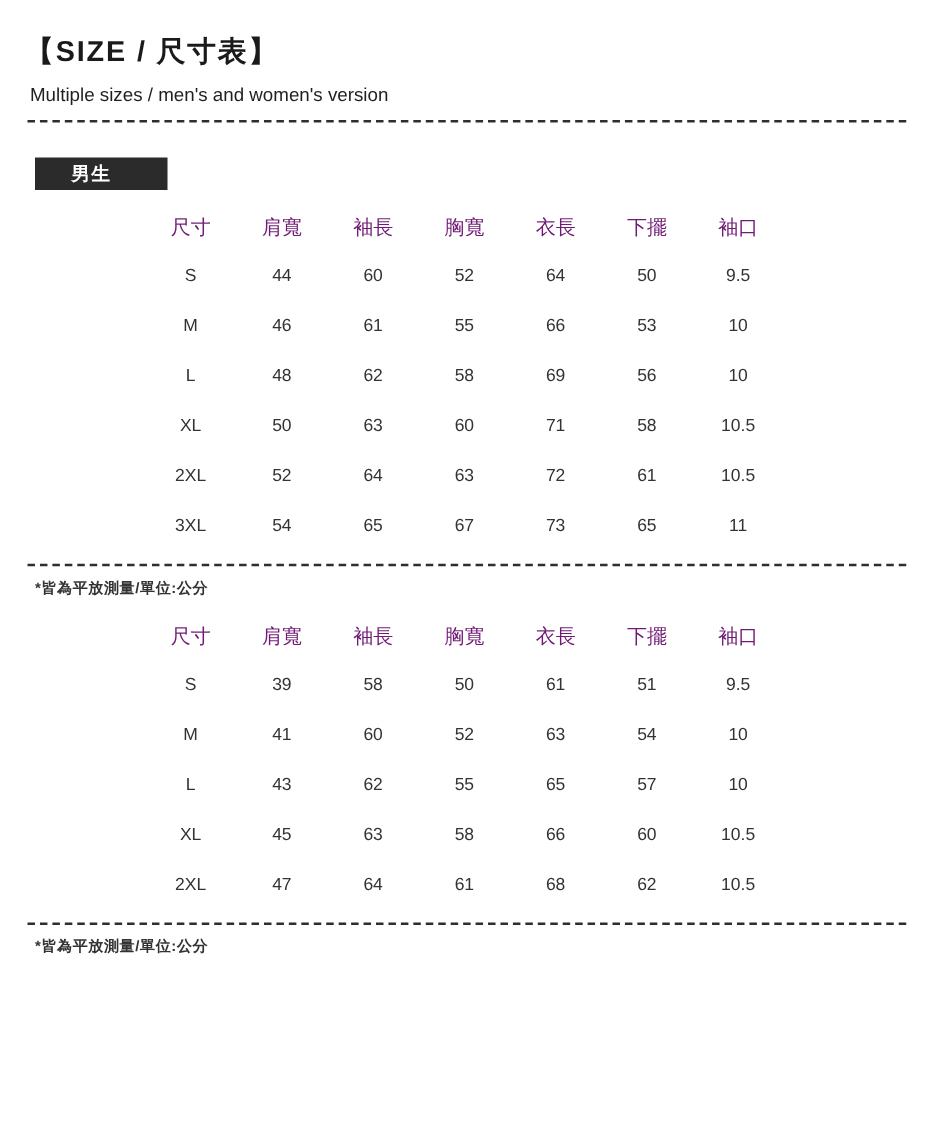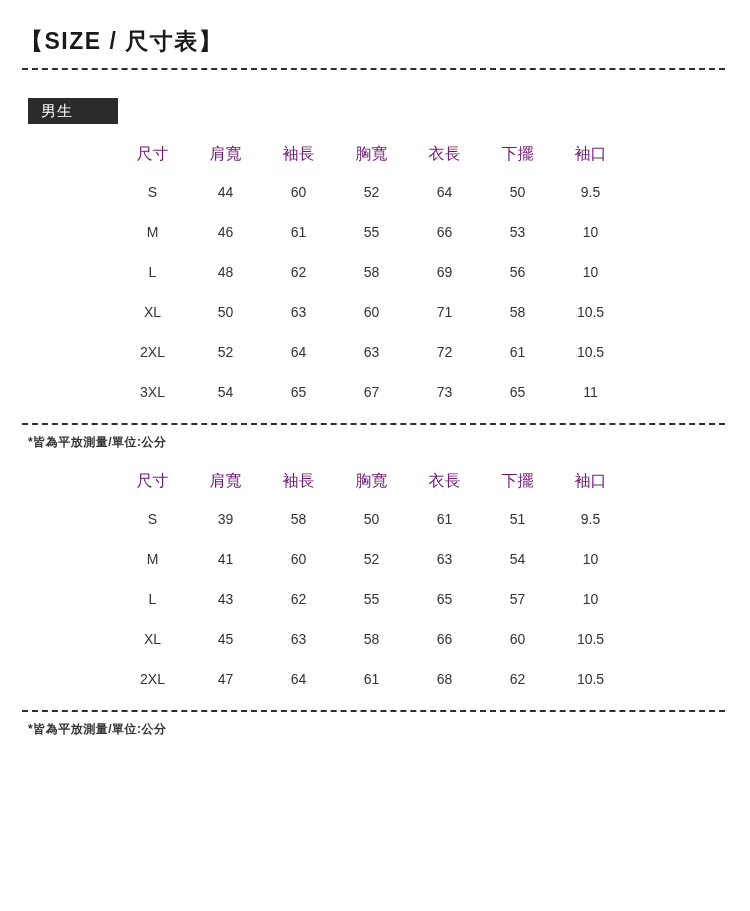--- a/index.html
+++ b/index.html
@@ -38,22 +38,23 @@
     align-items: center;
     gap: 8px;
     background: #2b2b2b;
     color: #ffffff;
     height: 26px;
     padding: 0 13px;
     margin: 28px 0 0 28px;
   }
   .tag-zh {
     font-size: 15px;
-    font-weight: normal;
+    font-weight: bold;
     letter-spacing: 1px;
+    margin-left: 16px;
   }
   .tag-en {
     font-size: 10px;
     font-weight: bold;
     letter-spacing: 0.5px;
     padding-top: 2px;
     margin-top: 47px;
   }
   table.size-table {
     border-collapse: collapse;
@@ -89,20 +90,21 @@
   }
   .women-section .section-tag { margin-top: 35px; }
 </style>
 </head>
 <body>
 
 <div class="page">
 
   <h1 class="page-title">【SIZE / 尺寸表】</h1>
 
+  <p class="page-subtitle">Multiple sizes / men's and women's version</p>
 
   <hr class="dashed">
 
   <section class="men-section">
     <div class="section-tag">
       <span class="tag-zh">男生</span>
       <span class="tag-en">MEN</span>
     </div>
 
     <table class="size-table">

